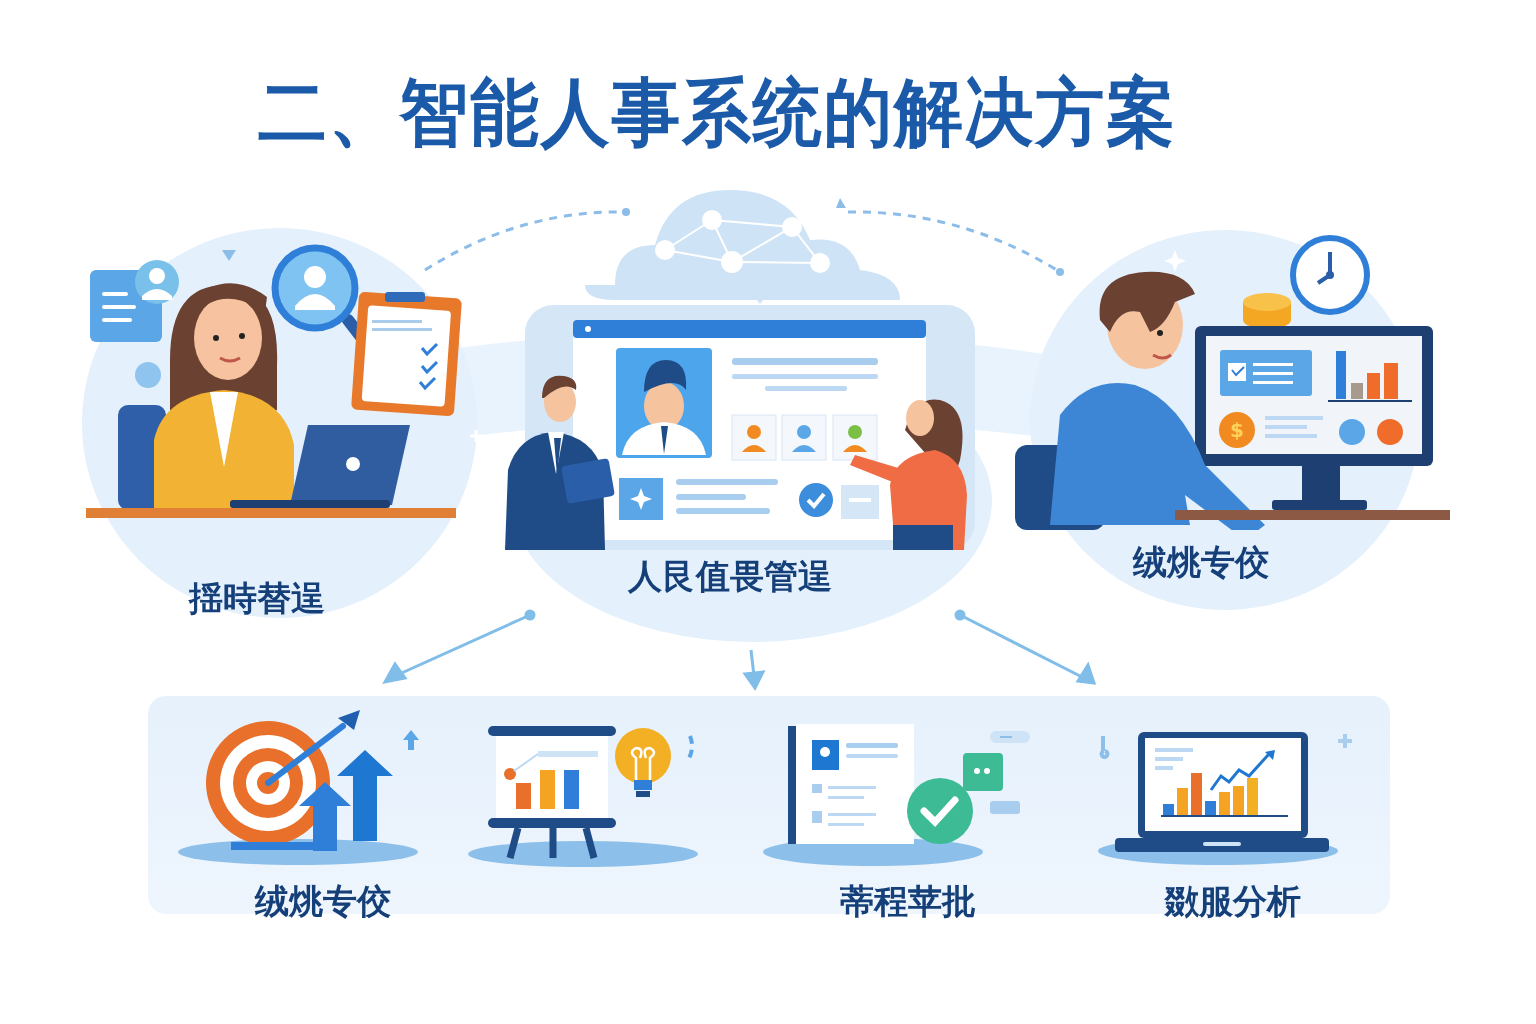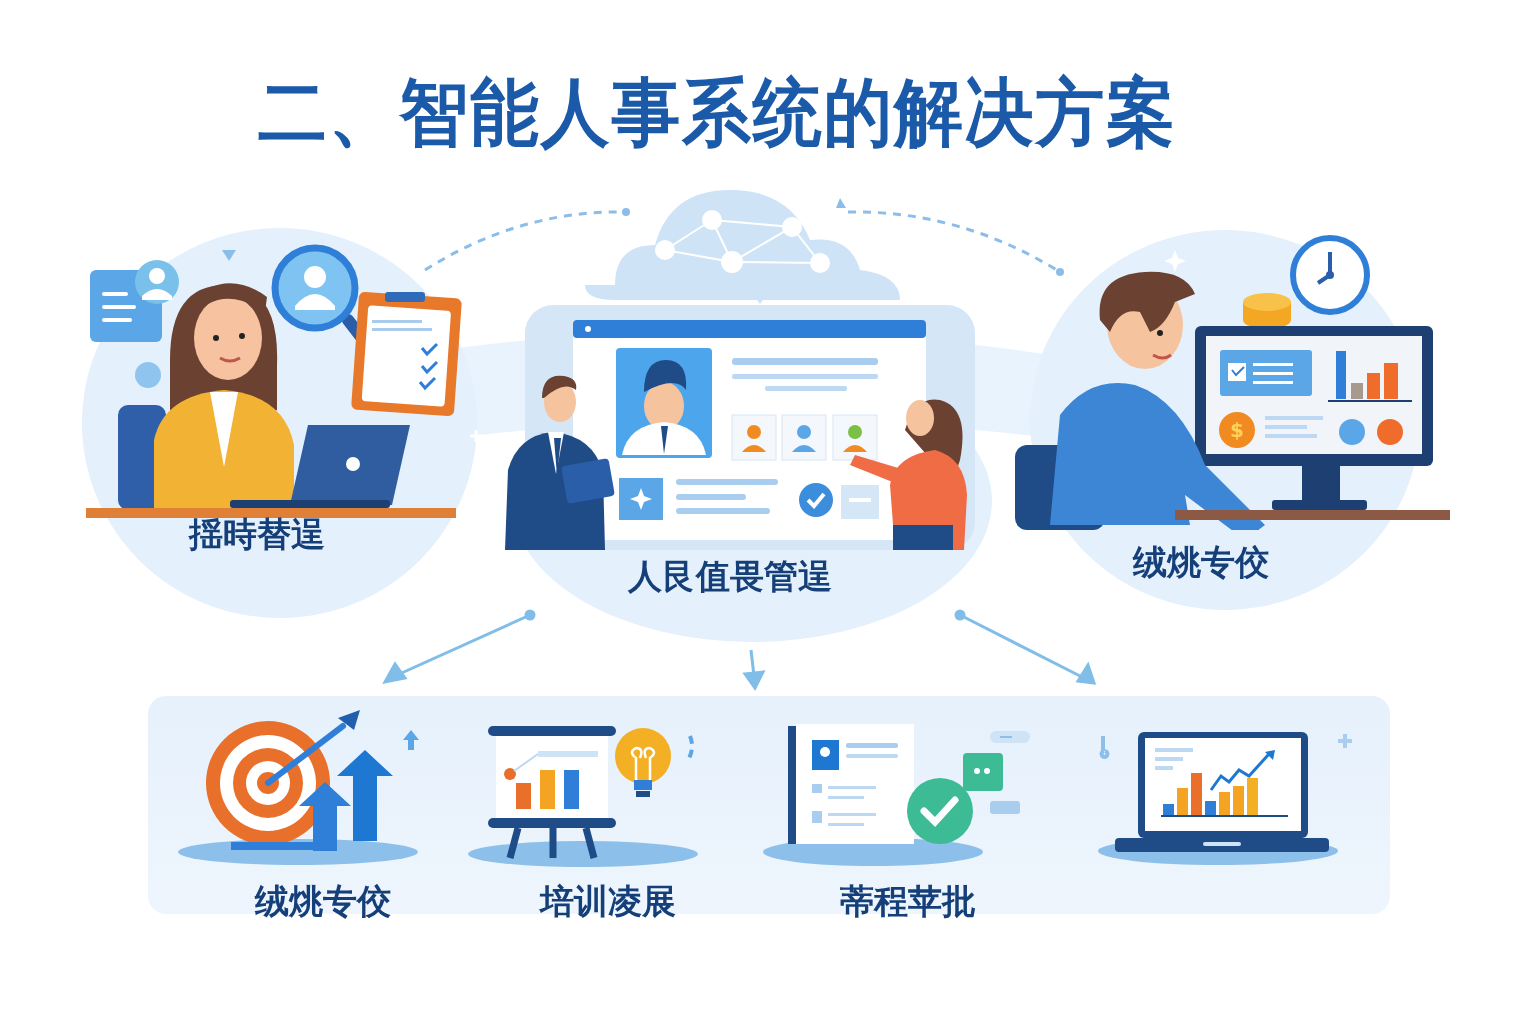--- a/index.html
+++ b/index.html
@@ -77,21 +77,21 @@
   </g>
 
   <g>
     <path d="M238 215 l102 0 l-18 80 l-102 0z" fill="#2f5da0"></path>
     <circle cx="283" cy="254" r="7" fill="#fff"></circle>
     <rect x="160" y="290" width="160" height="8" rx="3" fill="#1e3f72"></rect>
   </g>
   <rect x="16" y="298" width="370" height="10" fill="#e08036"></rect>
   <path d="M400 226 h12 M406 220 v12" stroke="#fff" stroke-width="3"></path>
 </svg>
-<div class="abs label" style="left:189px;top:512px;text-align:center;">揺時替逞</div>
+<div class="abs label" style="left:189px;top:576px;text-align:center;">揺時替逞</div>
 
 <div class="abs blob" style="left:512px;top:360px;width:480px;height:282px;"></div>
 <svg class="abs" style="left:500px;top:170px" width="490" height="390">
 
   <g>
     <path d="M115 115 q0 -40 40 -40 q15 -55 75 -55 q60 0 80 50 q40 -5 50 30 q40 5 40 30 l-285 0 q-30 0 -30 -15z" fill="#cfe3f7"></path>
     <path d="M248 118 l12 16 l12 -16z" fill="#cfe3f7"></path>
     <g stroke="#fff" stroke-width="2" fill="#fff">
       <line x1="165" y1="80" x2="212" y2="50"></line>
       <line x1="212" y1="50" x2="292" y2="57"></line>
@@ -260,21 +260,20 @@
       <rect x="82" y="74" width="15" height="39" fill="#f4a422"></rect>
       <rect x="106" y="74" width="15" height="39" fill="#2f7fd8"></rect>
       <rect x="30" y="122" width="128" height="10" rx="5" fill="#1f4b86"></rect>
       <path d="M60 132 l-8 30 M95 132 v30 M128 132 l8 30" stroke="#1f4b86" stroke-width="7"></path>
       <circle cx="185" cy="60" r="28" fill="#f4b024"></circle>
       <path d="M176 84 h18 v10 h-18z" fill="#2f7fd8"></path>
       <path d="M178 95 h14 v6 h-14z" fill="#1f4b86"></path>
       <path d="M178 84 v-22 q-8 -6 0 -10 q8 0 4 10 M192 84 v-22 q8 -6 0 -10 q-8 0 -4 10" stroke="#fff" stroke-width="2.5" fill="none"></path>
       <path d="M232 40 q5 12 -2 24" stroke="#5ba6e6" stroke-width="4" fill="none" stroke-dasharray="8 6"></path>
     </svg>
-    <div class="flabel">培训凌展</div>
   </div>
 
   <div class="feature" style="left:610px;">
     <svg width="300" height="180">
       <ellipse cx="115" cy="156" rx="110" ry="14" fill="#8cbfe9"></ellipse>
       <rect x="30" y="30" width="125" height="118" fill="#1f4b86"></rect>
       <rect x="38" y="28" width="118" height="120" fill="#fff"></rect>
       <rect x="54" y="44" width="27" height="30" fill="#1e78d2"></rect>
       <circle cx="67" cy="56" r="5" fill="#fff"></circle>
       <rect x="88" y="47" width="52" height="5" rx="2" fill="#a9cdef"></rect>
@@ -313,14 +312,15 @@
       <rect x="122" y="105" width="11" height="15" fill="#2f7fd8"></rect>
       <rect x="136" y="96" width="11" height="24" fill="#f4a422"></rect>
       <rect x="150" y="90" width="11" height="30" fill="#f4a422"></rect>
       <rect x="164" y="82" width="11" height="38" fill="#f4b024"></rect>
       <line x1="78" y1="120" x2="205" y2="120" stroke="#1f4b86" stroke-width="2"></line>
       <path d="M128 94 l10 -14 l8 6 l10 -12 l10 6 l20 -22" stroke="#1e78d2" stroke-width="3" fill="none"></path>
       <path d="M182 56 l10 -2 l-2 10z" fill="#1e78d2"></path>
       <rect x="32" y="142" width="214" height="14" rx="4" fill="#1f4b86"></rect>
       <rect x="120" y="146" width="38" height="4" rx="2" fill="#cfe3f7"></rect>
     </svg>
+    <div class="flabel">敪服分析</div>
   </div>
 </div>
 
 </body></html>

